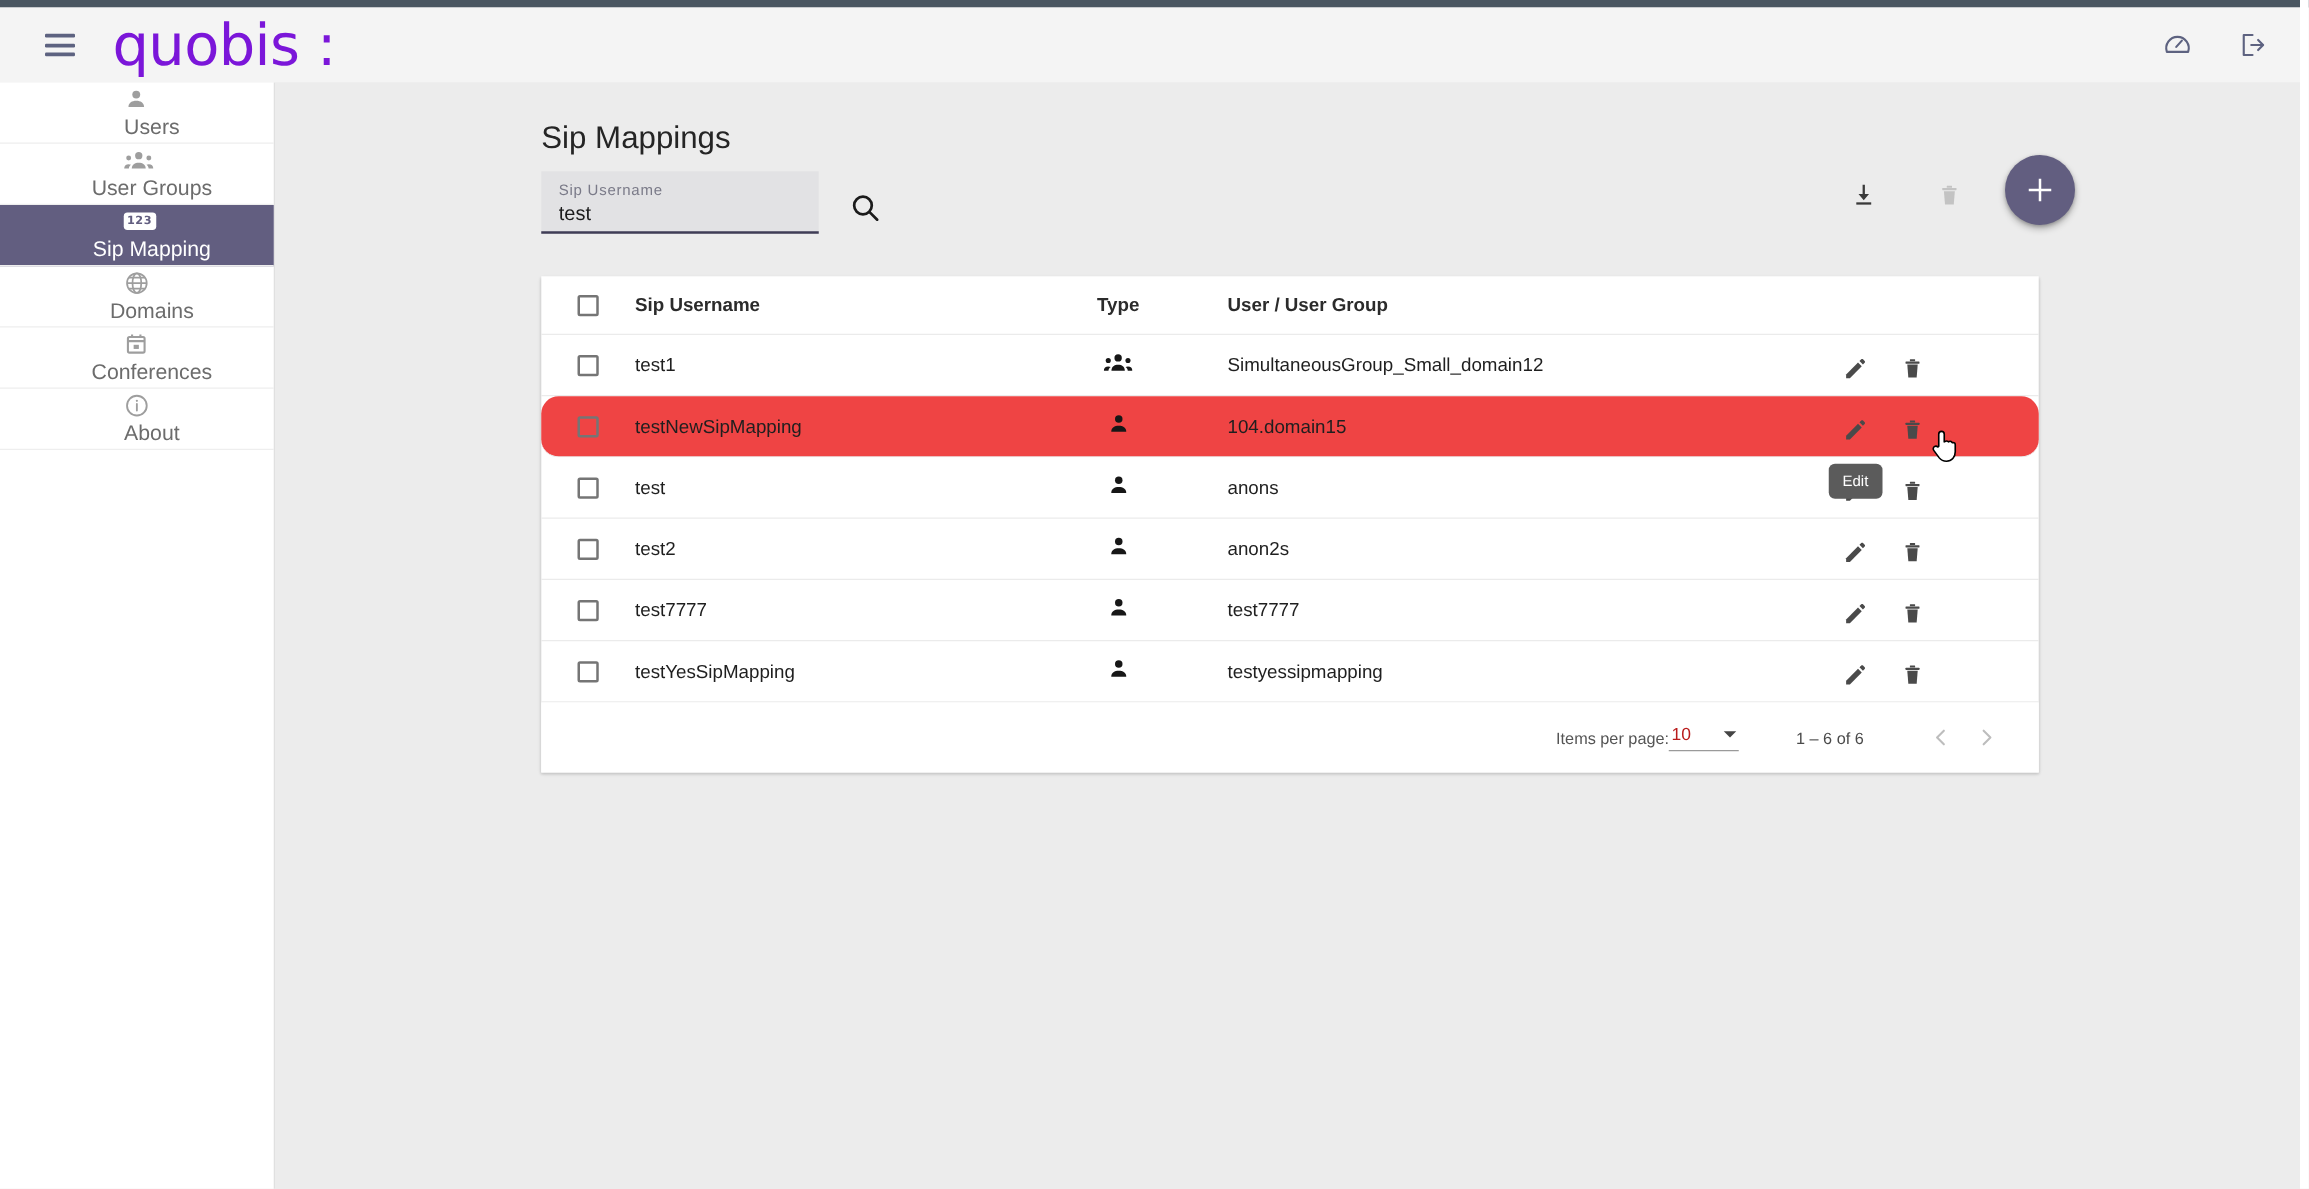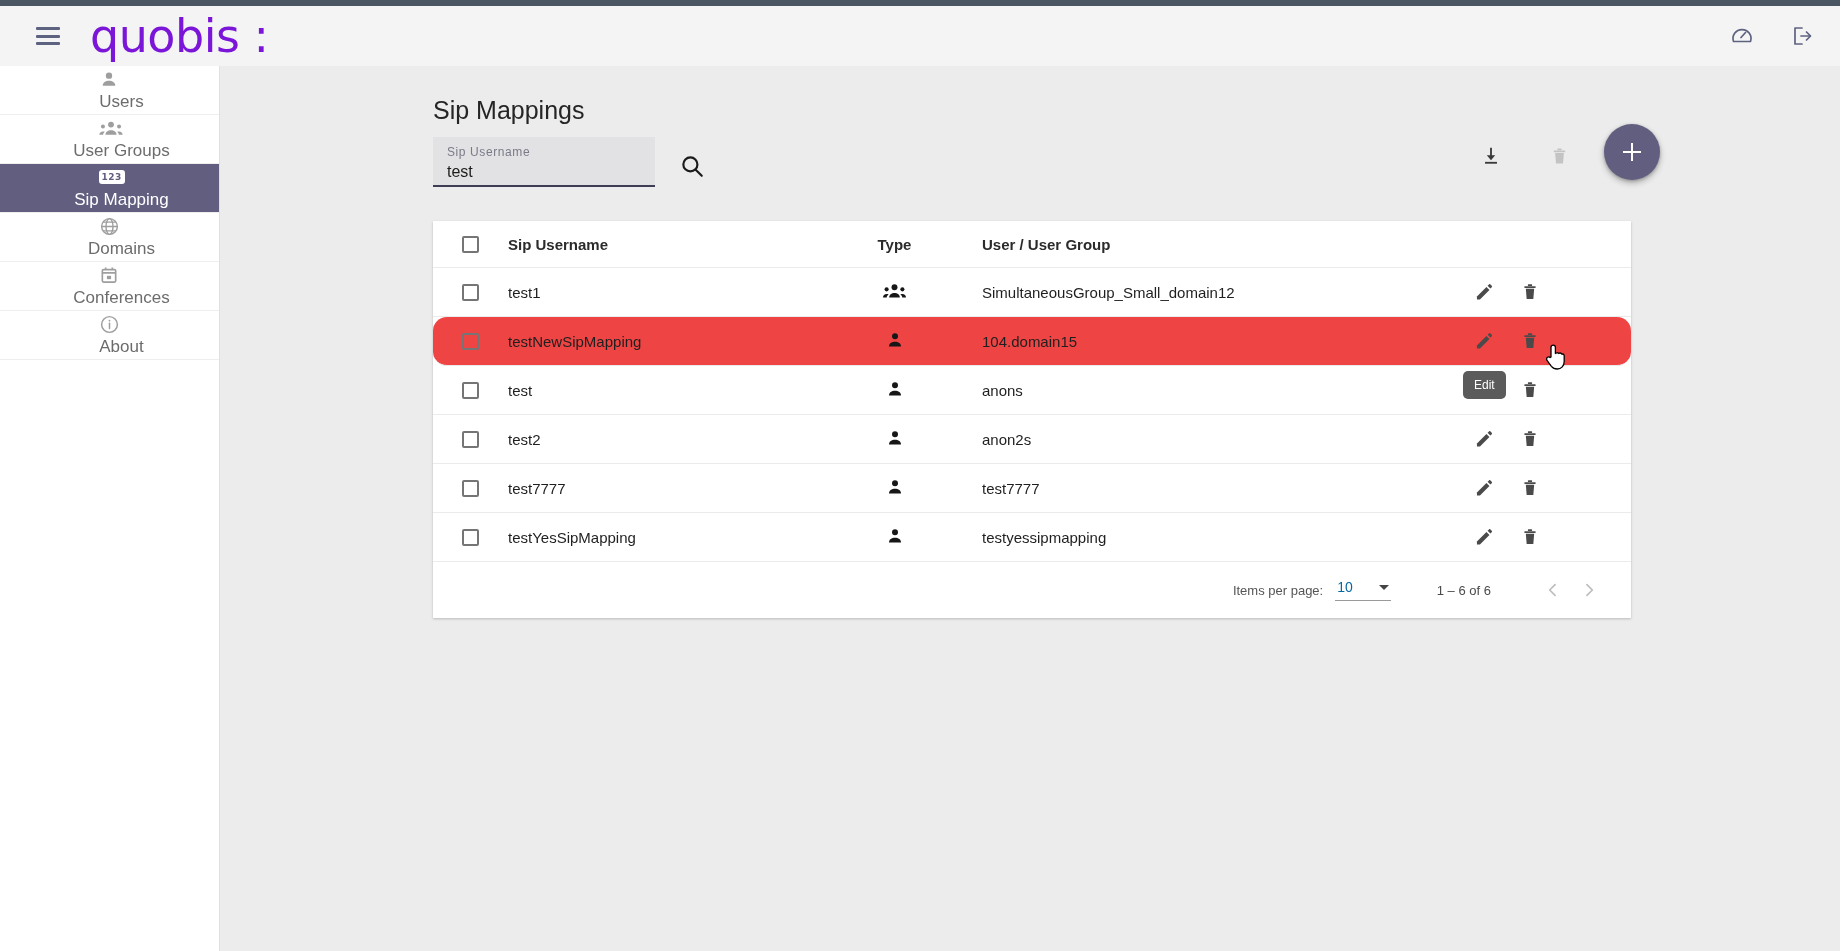--- a/index.html
+++ b/index.html
@@ -146,42 +146,42 @@
   .c-check { width: 75px; display: flex; justify-content: center; }
   .cbox {
     width: 17px; height: 17px;
     border: 2px solid #757575; border-radius: 2px;
     cursor: pointer; background: transparent;
   }
   .c-name { width: 355px; }
   .c-type { width: 63px; display: flex; justify-content: center; }
   .c-user { flex: 1 1 auto; padding-left: 56px; }
   .c-acts { width: 160px; display: flex; align-items: center; gap: 20px; justify-content: flex-start; }
-  .act { width: 26px; height: 26px; cursor: pointer; display: flex; align-items: center; justify-content: center; position: relative; }
+  .act { width: 26px; height: 26px; cursor: pointer; display: flex; align-items: flex-end; justify-content: center; position: relative; }
 
   .tooltip {
     position: absolute;
     background: #5b5b5b; color: #fff;
     font-size: 12px; padding: 7px 11px;
     border-radius: 5px; white-space: nowrap;
     left: -8px; top: -6px;
   }
 
   
   .pager {
     height: 56px; display: flex; align-items: center;
     justify-content: flex-end; padding-right: 24px;
     font-size: 13px; color: #5e5e5e; background: #fff;
   }
-  .ipp-label { margin-right: 12px; color: #555; }
+  .ipp-label { color: #555; }
   .ipp-select {
     display: flex; align-items: center; gap: 26px;
     border-bottom: 1px solid #9a9a9a;
     padding: 0 2px 5px 2px; cursor: pointer;
-    color: #0369a1; font-size: 14px;
+    color: #b91c1c; font-size: 14px;
   }
   .caret {
     width: 0; height: 0;
     border-left: 5px solid transparent; border-right: 5px solid transparent;
     border-top: 5px solid #444;
   }
   .range { margin: 0 44px 0 46px; color: #4a4a4a; font-size: 13px; }
   .pgbtn {
     width: 36px; height: 36px; cursor: pointer;
     display: flex; align-items: center; justify-content: center;

